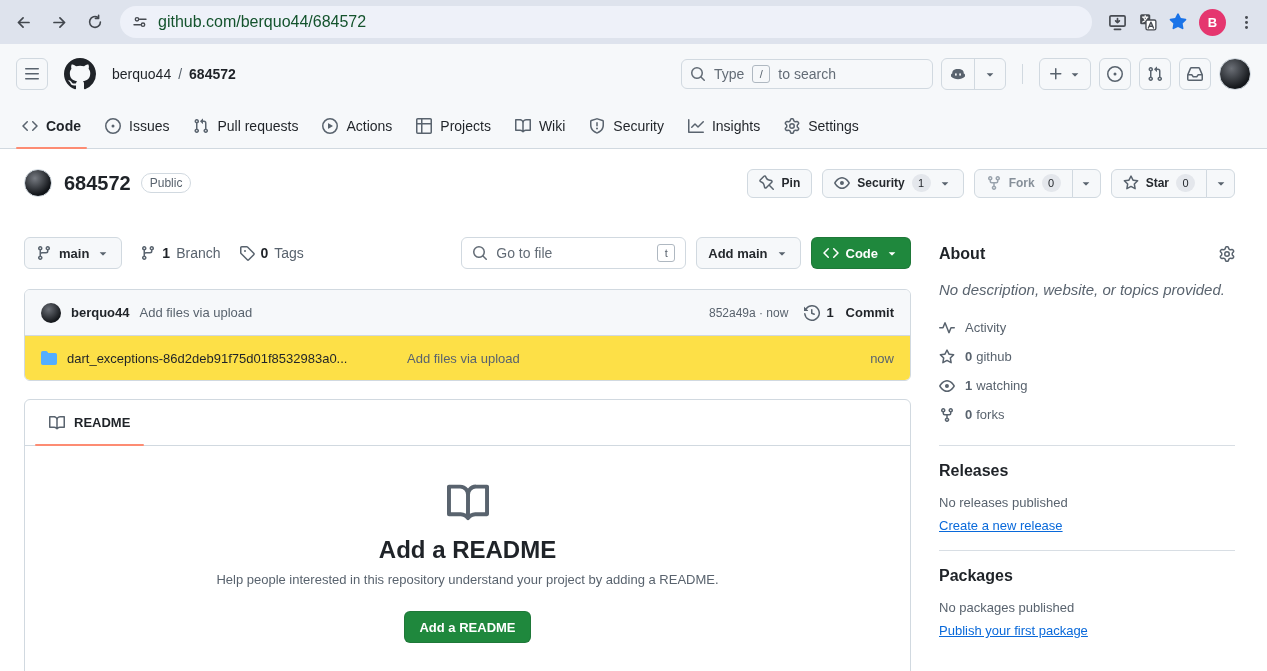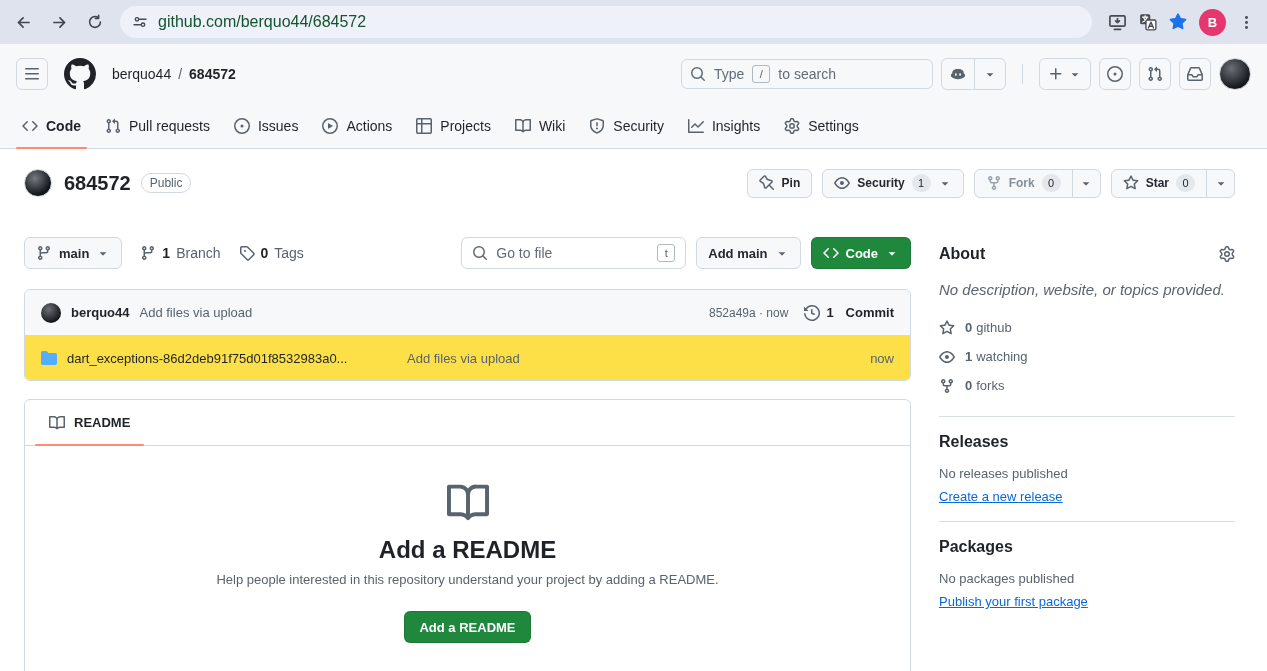--- a/index.html
+++ b/index.html
@@ -348,29 +348,29 @@
 
 <nav class="gh-tabs">
   <a class="tab active">
       <svg width="16" height="16" fill="currentColor">
         <use href="#i-code"></use>
       </svg>
       <span>Code</span>
     </a>
   <a class="tab">
       <svg width="16" height="16" fill="currentColor">
+        <use href="#i-issue"></use>
+      </svg>
+      <span>Issues</span>
+    </a>
+  <a class="tab">
+      <svg width="16" height="16" fill="currentColor">
         <use href="#i-pr"></use>
       </svg>
       <span>Pull requests</span>
-    </a>
-  <a class="tab">
-      <svg width="16" height="16" fill="currentColor">
-        <use href="#i-issue"></use>
-      </svg>
-      <span>Issues</span>
     </a>
   <a class="tab">
       <svg width="16" height="16" fill="currentColor">
         <use href="#i-play"></use>
       </svg>
       <span>Actions</span>
     </a>
   <a class="tab">
       <svg width="16" height="16" fill="currentColor">
         <use href="#i-table"></use>
@@ -568,20 +568,28 @@
         <button class="gear-btn">
             <svg width="16" height="16" fill="currentColor">
               <use href="#i-gear"></use>
             </svg>
           </button>
       </div>
       <p class="side-desc">No description, website, or topics provided.</p>
       <div class="stats">
         <a class="stat">
           <svg width="16" height="16" fill="currentColor">
+              <use href="#i-pulse"></use>
+            </svg>
+          <span class="stat-text">
+              <span>Activity</span>
+            </span>
+        </a>
+        <a class="stat">
+          <svg width="16" height="16" fill="currentColor">
               <use href="#i-star"></use>
             </svg>
           <span class="stat-text">
               <span class="num">0</span>
               <span>github</span>
             </span>
         </a>
         <a class="stat">
           <svg width="16" height="16" fill="currentColor">
               <use href="#i-eye"></use>

